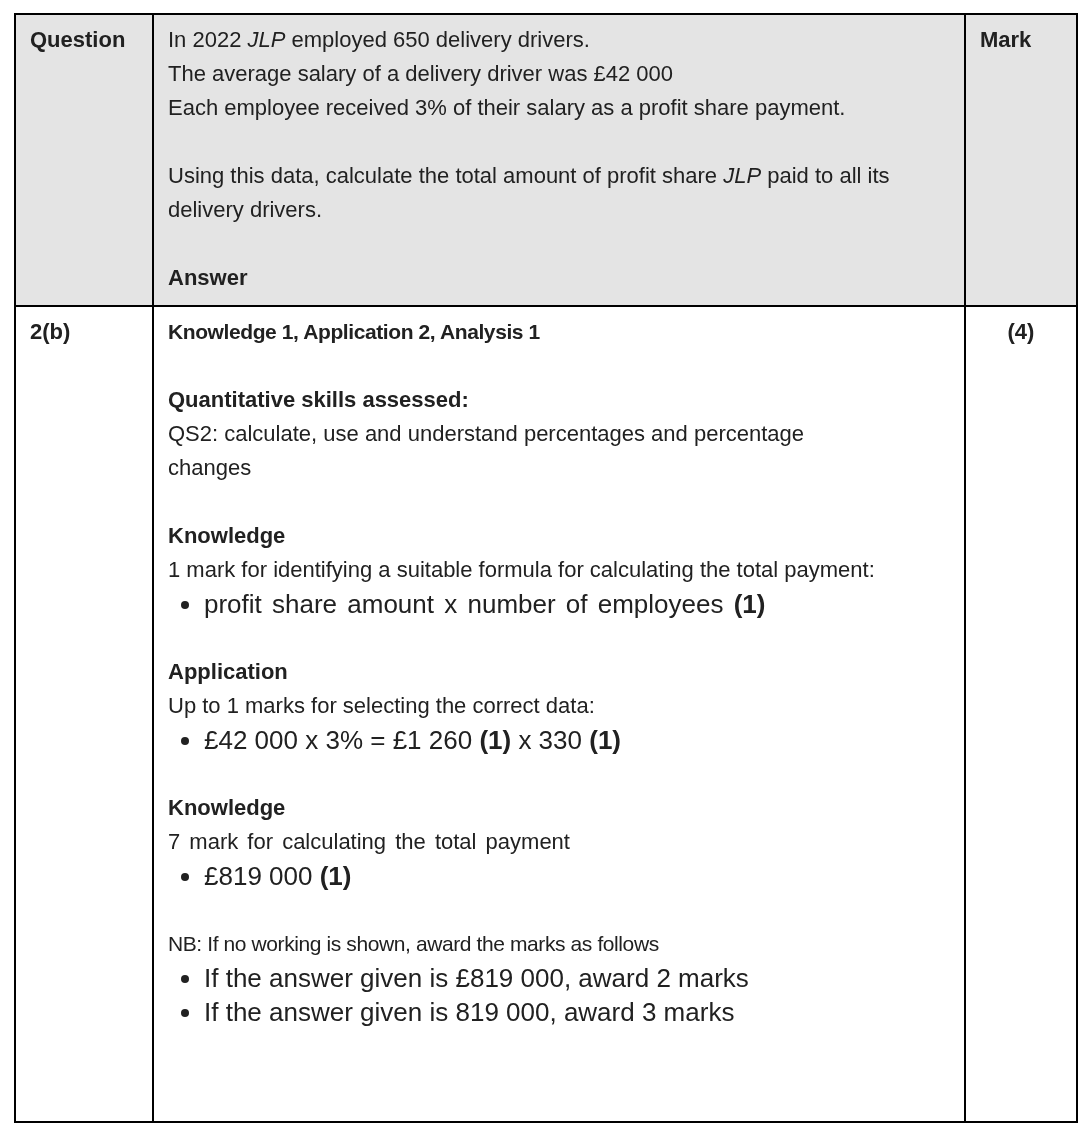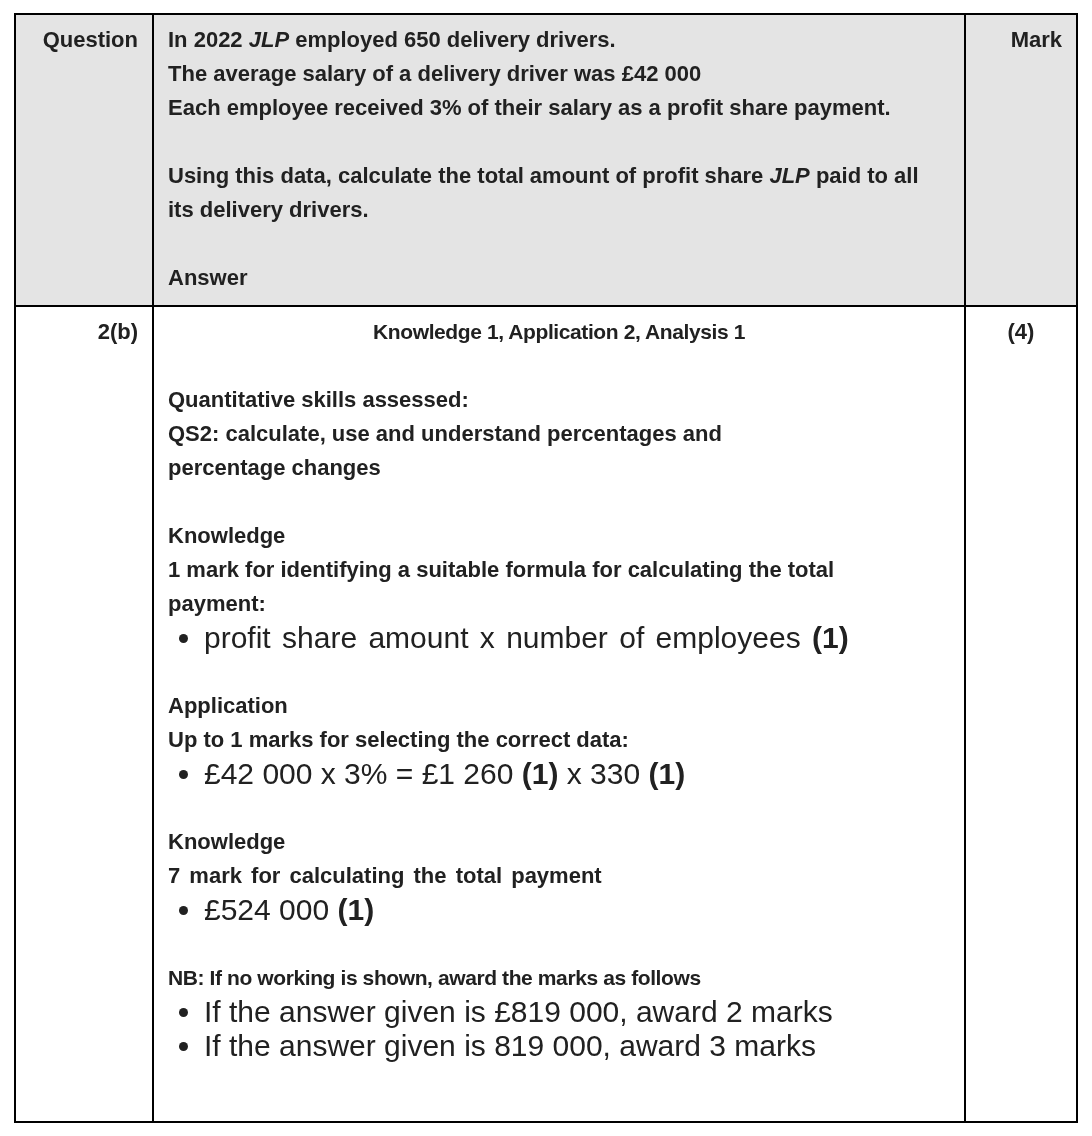--- a/index.html
+++ b/index.html
@@ -8,32 +8,32 @@
     padding: 13px 14px; background: #ffffff;
     font-family: "Liberation Sans", "DejaVu Sans", sans-serif;
     color: #212121; overflow: hidden;
   }
   table.ms { width: 100%; height: 100%; border-collapse: collapse; table-layout: fixed; }
   table.ms td { border: 2px solid #000; vertical-align: top; box-sizing: border-box; padding: 8px 14px; }
   col.c1 { width: 138px; }
   col.c3 { width: 112px; }
   tr.hdr { height: 292px; }
   tr.hdr td { background: #e4e4e4; }
-  td.label-cell { padding: 8px 11px; text-align: right; }
-  p { margin: 0; font-size: 22px; line-height: 34px; font-weight: bold; }
+  td.label-cell { padding: 8px 11px; }
+  p { margin: 0; font-size: 22px; line-height: 34px; }
   .bold { font-weight: bold; }
-  .center { text-align: center; }
+  .center { text-align: left; }
   .blank { height: 34px; }
   .condensed { letter-spacing: -0.4px; font-size: 21px; }
   .wrap-qs { max-width: 670px; }
   .wrap-task { max-width: 786px; }
   .wrap-k { max-width: 740px; }
   .spread { word-spacing: 3px; }
   ul { margin: 0; padding-left: 36px; list-style: disc; }
-  li { font-size: 30px; line-height: 34px; }
+  li { font-size: 26px; line-height: 34px; }
   td.mark-bottom { vertical-align: bottom; text-align: center; padding-bottom: 16px; }
   i { font-style: italic; }
   b { font-weight: bold; }
 </style>
 </head>
 <body>
 
 <div class="page">
   <table class="ms">
     <colgroup>
@@ -81,21 +81,21 @@
           <p class="bold">Application</p>
           <p>Up to 1 marks for selecting the correct data:</p>
           <ul>
             <li><span>£42 000 x 3% = £1 260 </span><b>(1)</b><span> x 330 </span><b>(1)</b></li>
           </ul>
           <div class="blank"></div>
 
           <p class="bold">Knowledge</p>
           <p class="spread">7 mark for calculating the total payment</p>
           <ul>
-            <li><span>£524 000 </span><b>(1)</b></li>
+            <li><span>£819 000 </span><b>(1)</b></li>
           </ul>
           <div class="blank"></div>
 
           <p class="condensed">NB: If no working is shown, award the marks as follows</p>
           <ul>
             <li>If the answer given is £819 000, award 2 marks</li>
             <li>If the answer given is 819 000, award 3 marks</li>
           </ul>
         </td>
         <td class="mark-bottom">

